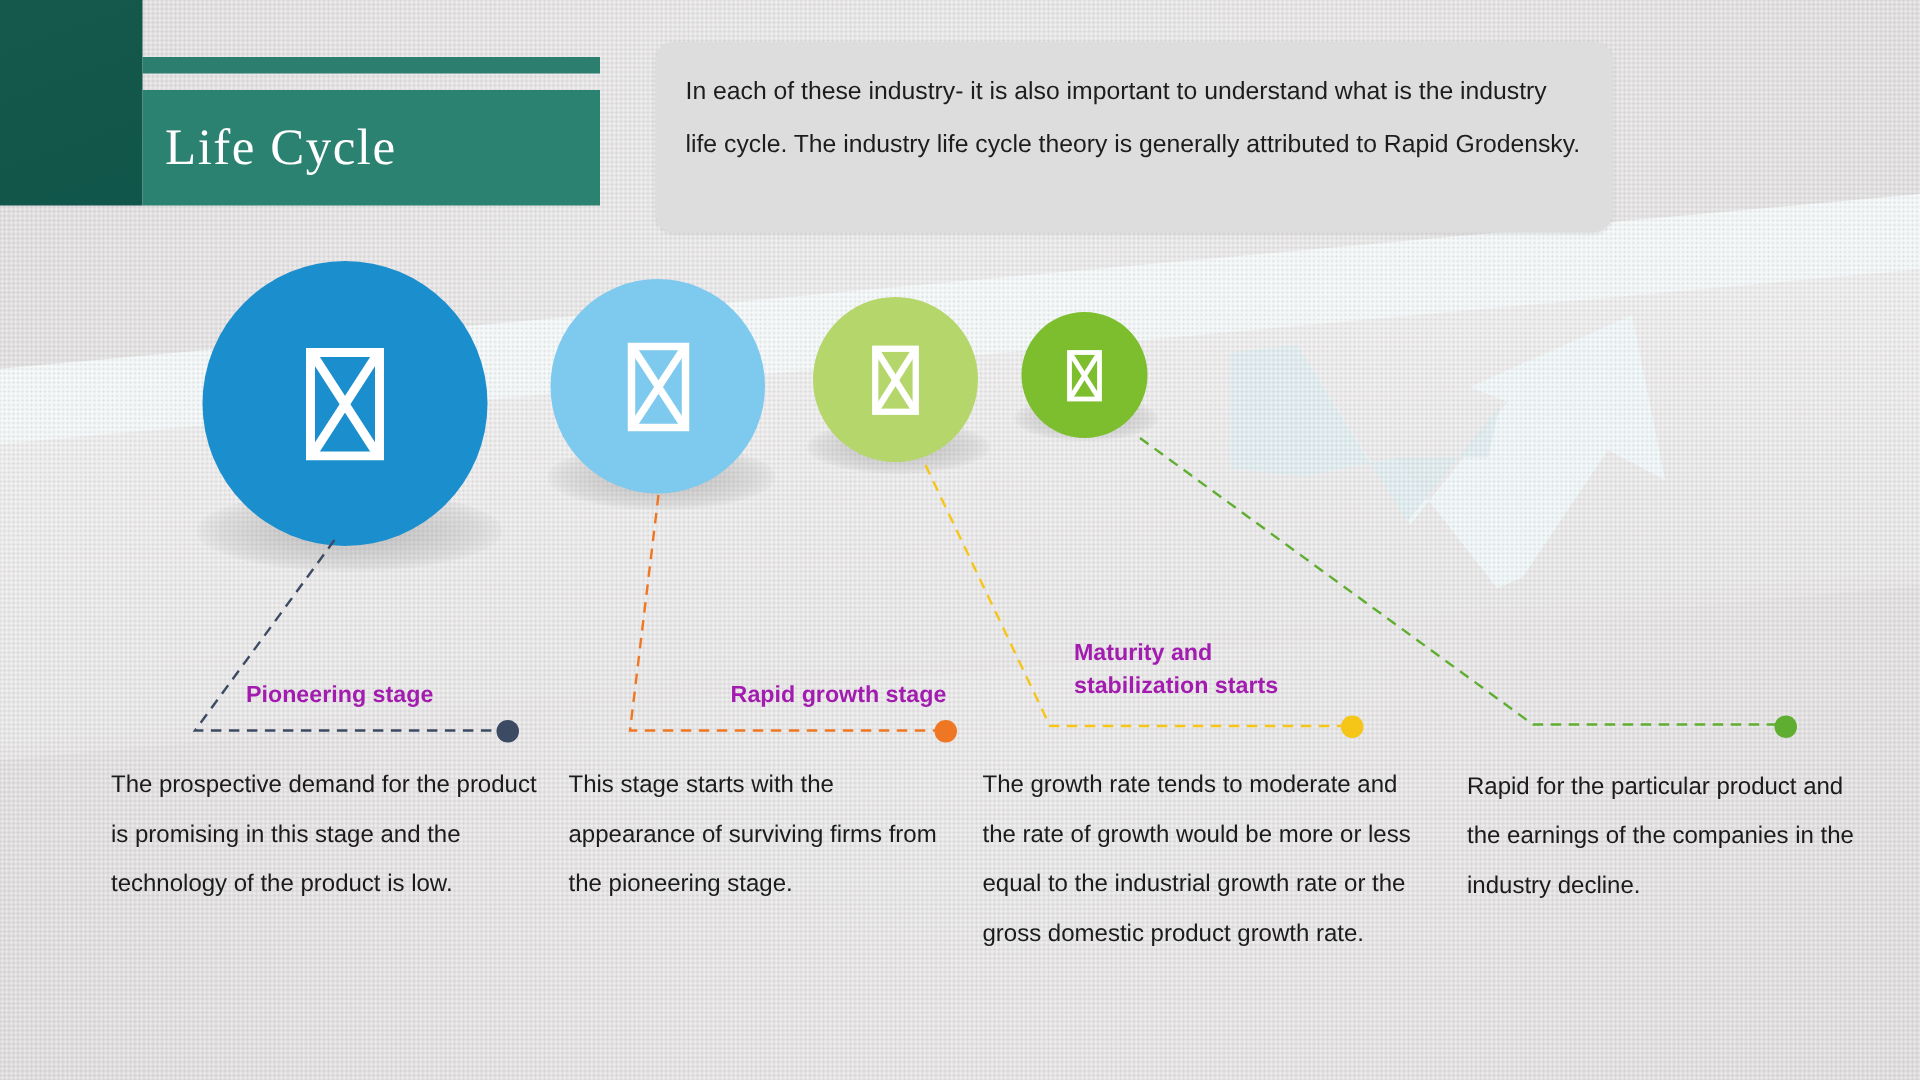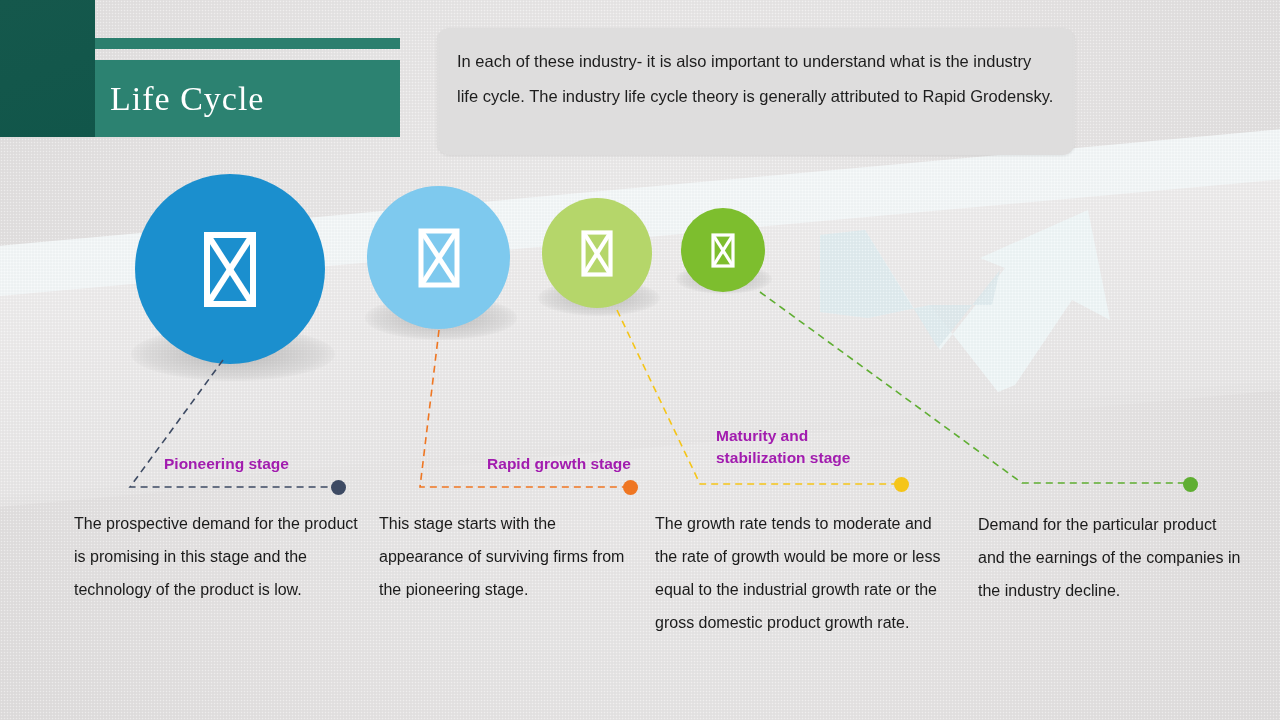--- a/index.html
+++ b/index.html
@@ -154,25 +154,25 @@
   </div>
   <div class="dot" style="left:331px;top:480px;background:#3d4a63;"></div>
 
   <div class="stage-label" style="left:444px;top:453px;width:230px;text-align:center;">
     <div>Rapid growth stage</div>
   </div>
   <div class="dot" style="left:623px;top:480px;background:#ef7622;"></div>
 
   <div class="stage-label" style="left:716px;top:425px;width:230px;">
     <div>Maturity and</div>
-    <div>stabilization stage</div>
+    <div>stabilization starts</div>
   </div>
   <div class="dot" style="left:894px;top:477px;background:#f5c518;"></div>
 
   <div class="dot" style="left:1183px;top:477px;background:#5fae32;"></div>
 
   <div class="body-text" style="left:74px;top:507px;width:290px;">The prospective demand for the product is promising in this stage and the technology of the product is low.</div>
   <div class="body-text" style="left:379px;top:507px;width:258px;">This stage starts with the appearance of surviving firms from the pioneering stage.</div>
   <div class="body-text" style="left:655px;top:507px;width:296px;">The growth rate tends to moderate and the rate of growth would be more or less equal to the industrial growth rate or the gross domestic product growth rate.</div>
-  <div class="body-text" style="left:978px;top:508px;width:268px;">Demand for the particular product and the earnings of the companies in the industry decline.</div>
+  <div class="body-text" style="left:978px;top:508px;width:268px;">Rapid for the particular product and the earnings of the companies in the industry decline.</div>
 
 
 </div>
 
 </body></html>

